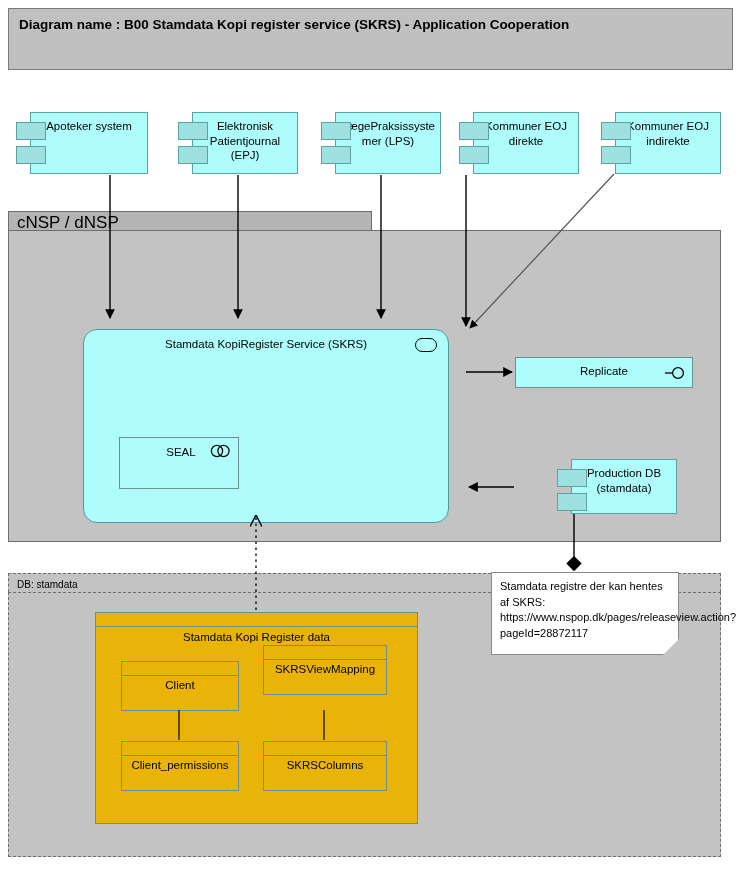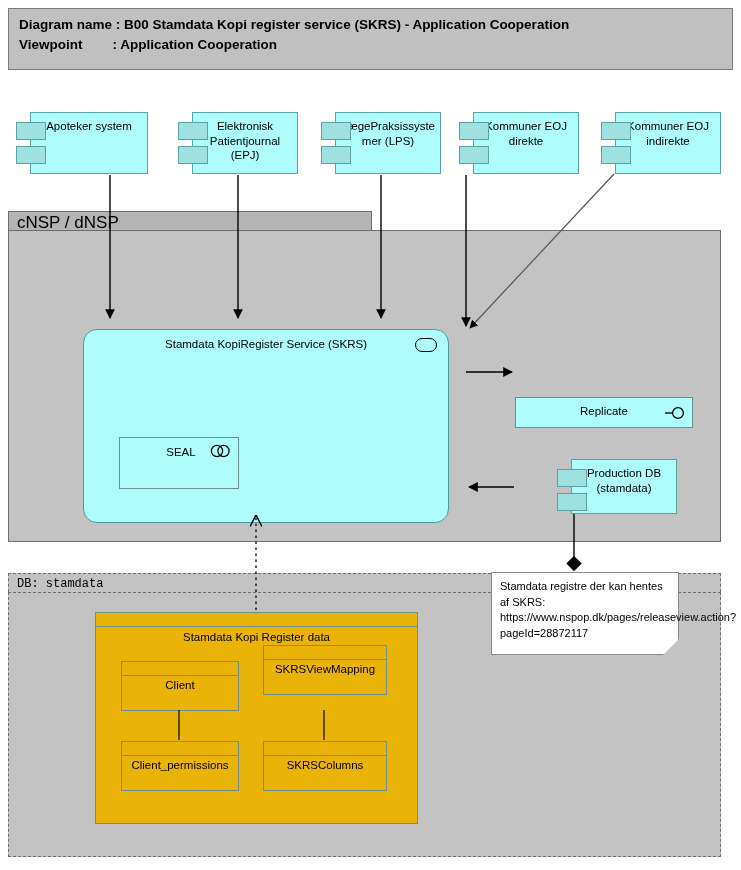--- a/index.html
+++ b/index.html
@@ -49,25 +49,24 @@
     line-height: 17px;
   }
   .group-dashed-body {
     background: #c3c3c3;
     border: 1px dashed #6e6e6e;
   }
   .group-dashed-tab {
     background: #c3c3c3;
     border: 1px dashed #6e6e6e;
     border-bottom: none;
-    font-size: 12px;
+    font-size: 10px;
     color: #000;
     padding: 2px 0 0 8px;
     line-height: 17px;
-    font-family: Liberation Mono, monospace;
   }
 
   
   .component { }
   .component .body {
     position: absolute;
     left: 14px; top: 0; right: 0; bottom: 0;
     background: #aefcfc;
     border: 1px solid #5aa3a3;
     display: flex;
@@ -174,21 +173,20 @@
     pointer-events: none;
   }
 </style>
 </head>
 <body>
 
 <div id="canvas">
 
   <div class="abs" id="header-banner">
     <div class="header-line">Diagram name : B00 Stamdata Kopi register service (SKRS) - Application Cooperation</div>
-    <div class="header-line">Viewpoint        : Application Cooperation</div>
   </div>
 
   <div class="abs group-tab" id="nsp-tab" style="left:8px; top:211px; width:364px; height:19px;">cNSP / dNSP</div>
   <div class="abs group-body" id="nsp-body" style="left:8px; top:230px; width:713px; height:312px;"></div>
 
   <div class="abs group-dashed-tab" id="db-tab" style="left:8px; top:573px; width:713px; height:19px;">DB: stamdata</div>
   <div class="abs group-dashed-body" id="db-body" style="left:8px; top:592px; width:713px; height:265px;"></div>
 
   <div class="abs component" style="left:16px; top:112px; width:132px; height:62px;">
     <div class="body">
@@ -236,21 +234,21 @@
 
     <div class="abs plain-box" id="seal-box" style="left:35px; top:107px; width:120px; height:52px;">
       <div class="box-label" style="text-align:center; padding-left:4px;">SEAL</div>
       <svg class="abs" style="right:6px; top:6px;" width="22" height="14" viewBox="0 0 22 14">
         <circle cx="7" cy="7" r="5.6" fill="none" stroke="#000" stroke-width="1.2"></circle>
         <circle cx="13.5" cy="7" r="5.6" fill="none" stroke="#000" stroke-width="1.2"></circle>
       </svg>
     </div>
   </div>
 
-  <div class="abs plain-box" id="replicate-box" style="left:515px; top:357px; width:178px; height:31px;margin-top:40px;">
+  <div class="abs plain-box" id="replicate-box" style="left:515px; top:357px; width:178px; height:31px;">
     <div class="box-label" style="top:7px;">Replicate</div>
     <svg class="abs" style="right:6px; top:7px;" width="22" height="16" viewBox="0 0 22 16">
       <line x1="1" y1="8" x2="9" y2="8" stroke="#000" stroke-width="1.3"></line>
       <circle cx="14" cy="8" r="5.4" fill="none" stroke="#000" stroke-width="1.3"></circle>
     </svg>
   </div>
 
   <div class="abs component" style="left:514px; top:459px; width:120px; height:55px;margin-left:43px;">
     <div class="body">
       <span class="comp-label">Production DB<br>(stamdata)</span>

